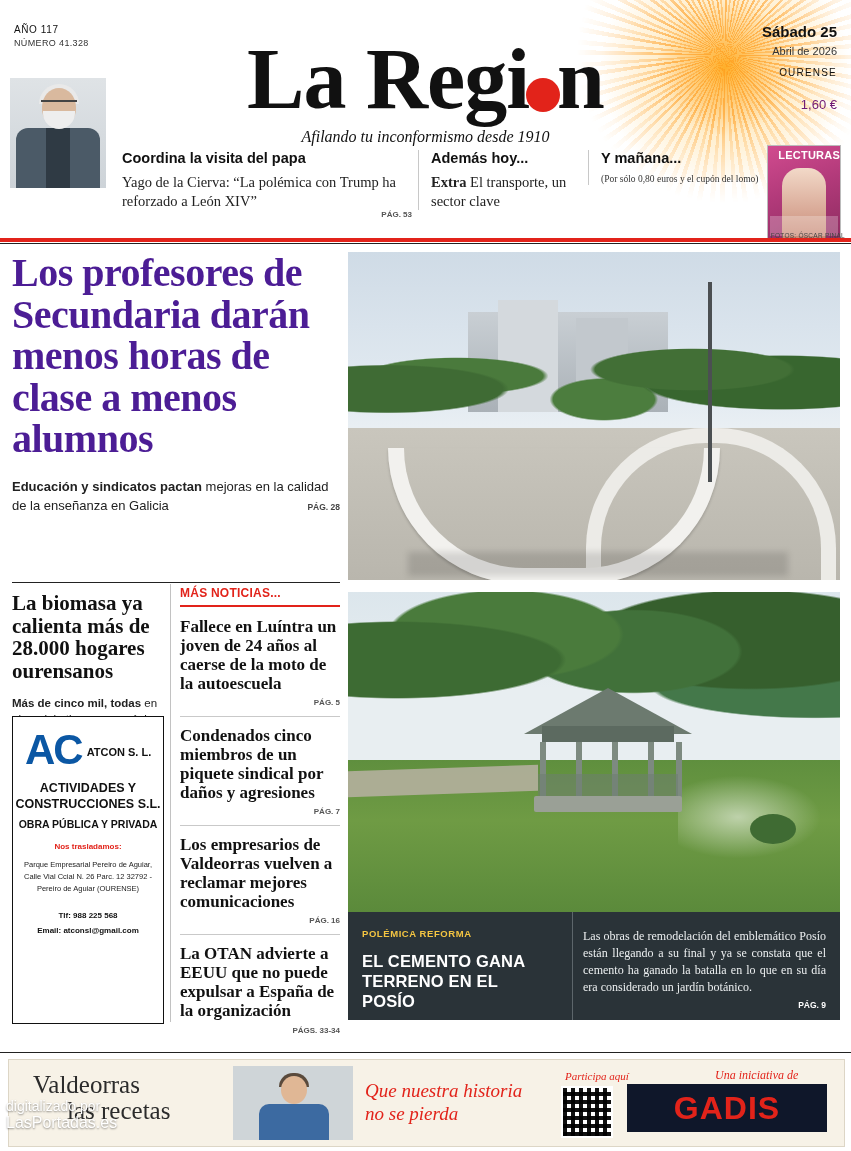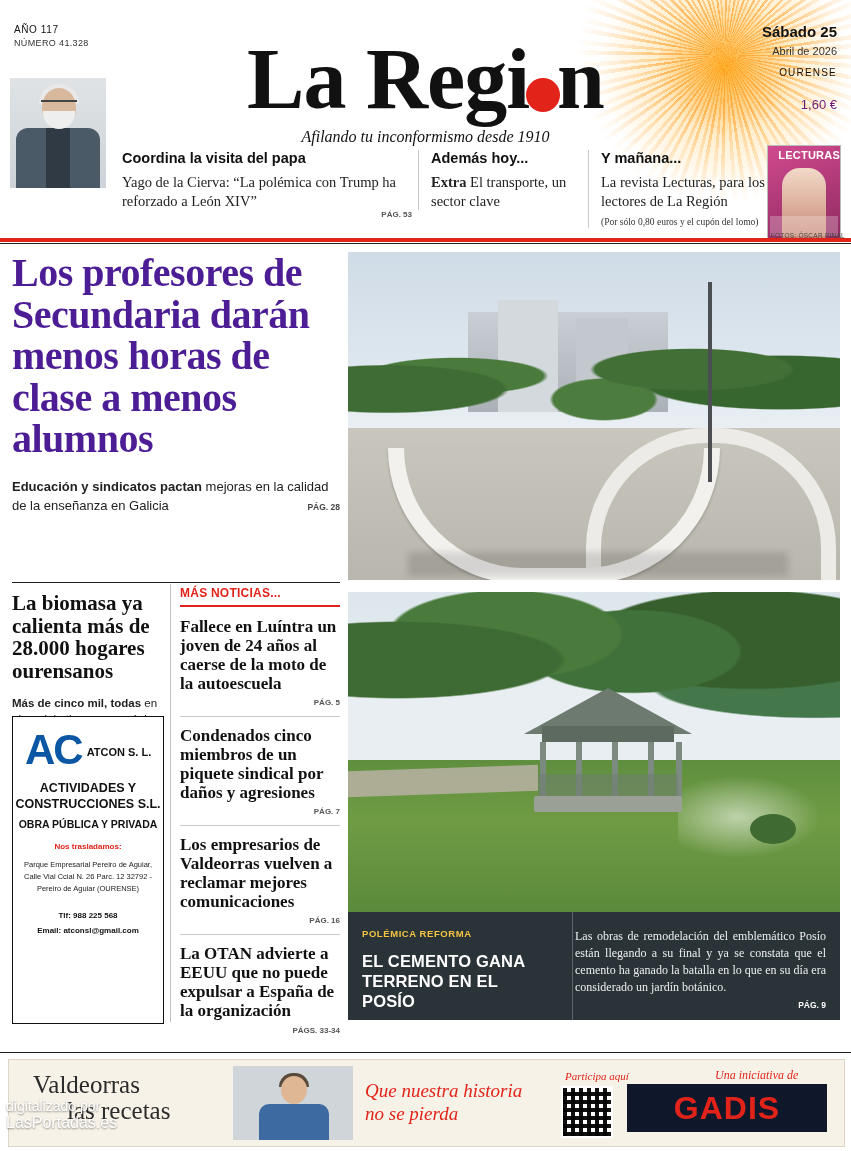--- a/index.html
+++ b/index.html
@@ -190,21 +190,21 @@
   .p2-base{position:absolute;left:10px;top:108px;width:148px;height:16px;background:#9aa096;border-radius:2px;}
   .p2-rail{position:absolute;left:14px;top:86px;width:140px;height:22px;background:rgba(110,125,112,.55);}
   .p2-mist{position:absolute;left:330px;top:180px;width:150px;height:90px;background:radial-gradient(ellipse at 40% 50%, rgba(255,255,255,.55), transparent 65%);}
   .p2-bush{position:absolute;left:402px;top:222px;width:46px;height:30px;background:#3f6b33;border-radius:50%;}
 
   
   .capbar{position:absolute;left:348px;top:664px;width:492px;height:108px;background:#2a3338;color:#fff;}
   .cap-left{position:absolute;left:0;top:0;width:215px;height:102px;padding:16px 14px 0 14px;box-sizing:border-box;}
   .cap-kicker{font-family:"Liberation Sans",sans-serif;font-weight:bold;font-size:9.5px;color:#f4c542;letter-spacing:.06em;}
   .cap-title{margin-top:12px;font-family:"Liberation Sans",sans-serif;font-weight:bold;font-size:16.5px;line-height:1.22;letter-spacing:.01em;color:#fff;}
-  .cap-right{position:absolute;left:224px;top:0;width:268px;height:108px;padding:16px 14px 0 2px;box-sizing:border-box;border-left:1px solid #5d666b;}
+  .cap-right{position:absolute;left:224px;top:0;width:268px;height:108px;padding:16px 14px 0 10px;box-sizing:border-box;border-left:1px solid #5d666b;}
   .cap-text{font-family:"Liberation Serif",serif;font-size:12px;line-height:1.42;color:#eceff0;text-align:justify;}
   .cap-pag{font-family:"Liberation Sans",sans-serif;font-weight:bold;font-size:8.5px;color:#fff;float:right;margin-top:4px;}
 
   
   .bottom-rule{position:absolute;left:0;right:0;top:1052px;height:1px;background:#222;}
   .ad-bottom{position:absolute;left:8px;top:1059px;width:835px;height:86px;background:#f7f2e7;border:1px solid #ddd6c6;overflow:hidden;}
   .ab-title{position:absolute;left:24px;top:12px;font-family:"Liberation Serif",serif;font-size:25px;color:#2b2b2b;line-height:1.05;}
   .ab-photo{position:absolute;left:224px;top:6px;width:120px;height:74px;overflow:hidden;background:#cfd5d8;}
   .abp-head{position:absolute;left:48px;top:10px;width:26px;height:28px;border-radius:50%;background:#e0b795;}
   .abp-hair{position:absolute;left:46px;top:7px;width:30px;height:14px;border-radius:14px 14px 0 0;background:#5a4a3c;}
@@ -264,21 +264,20 @@
         <div class="hd">Coordina la visita del papa</div>
         <div class="tx">Yago de la Cierva: “La polémica con Trump ha reforzado a León XIV”</div>
         <div class="pag" style="text-align:right">PÁG. 53</div>
       </div>
       <div class="promo p2">
         <div class="hd">Además hoy...</div>
         <div class="tx"><b>Extra</b><span> El transporte, un sector clave</span></div>
       </div>
       <div class="promo p3">
         <div class="hd">Y mañana...</div>
-        <div class="tx">La revista Lecturas, para los lectores de La Región</div>
         <div class="tx small" style="margin-top:6px">(Por sólo 0,80 euros y el cupón del lomo)</div>
       </div>
     </div>
 
     <div class="mag">
       <div class="mt">LECTURAS</div>
       <div class="mfig"></div>
         <div class="ml"></div>
     </div>
 

